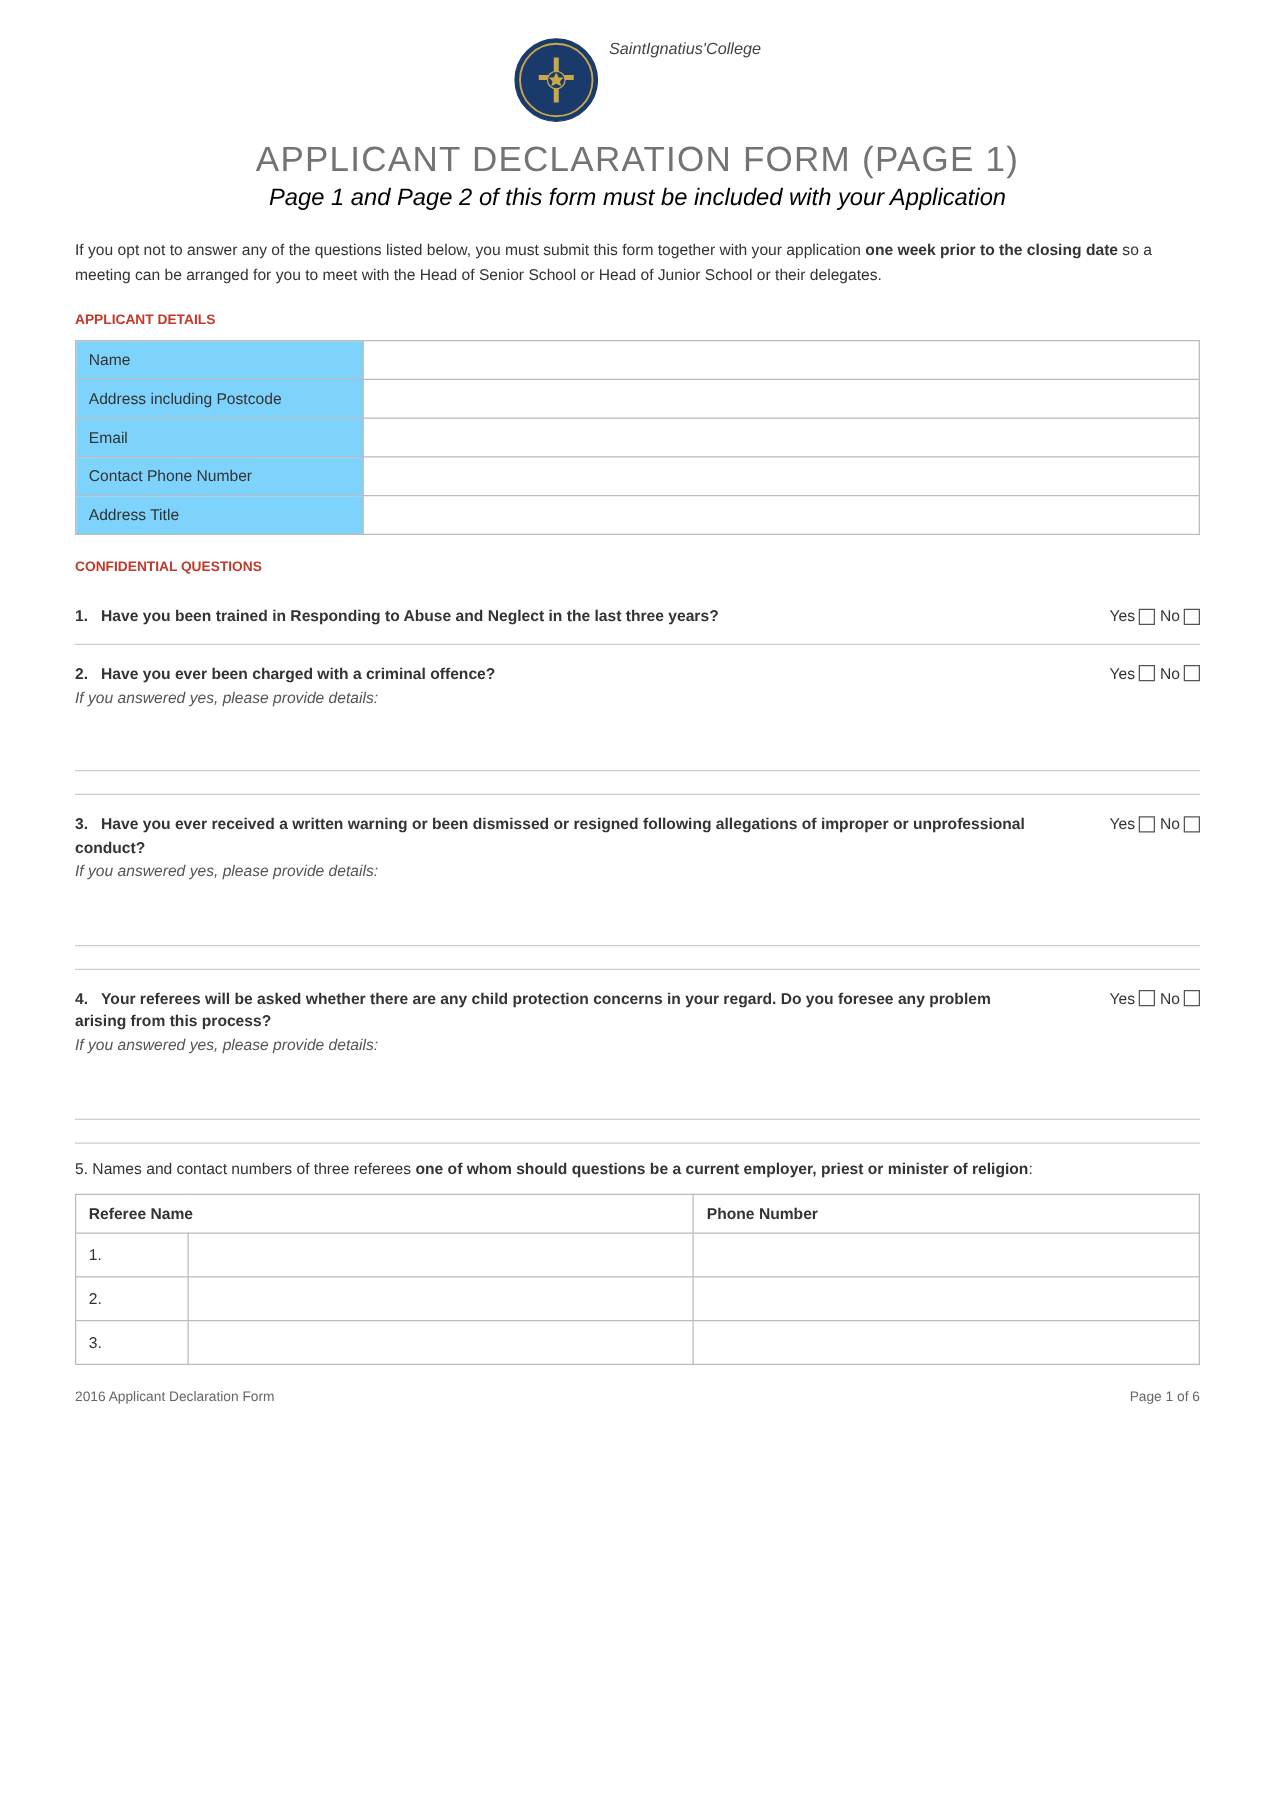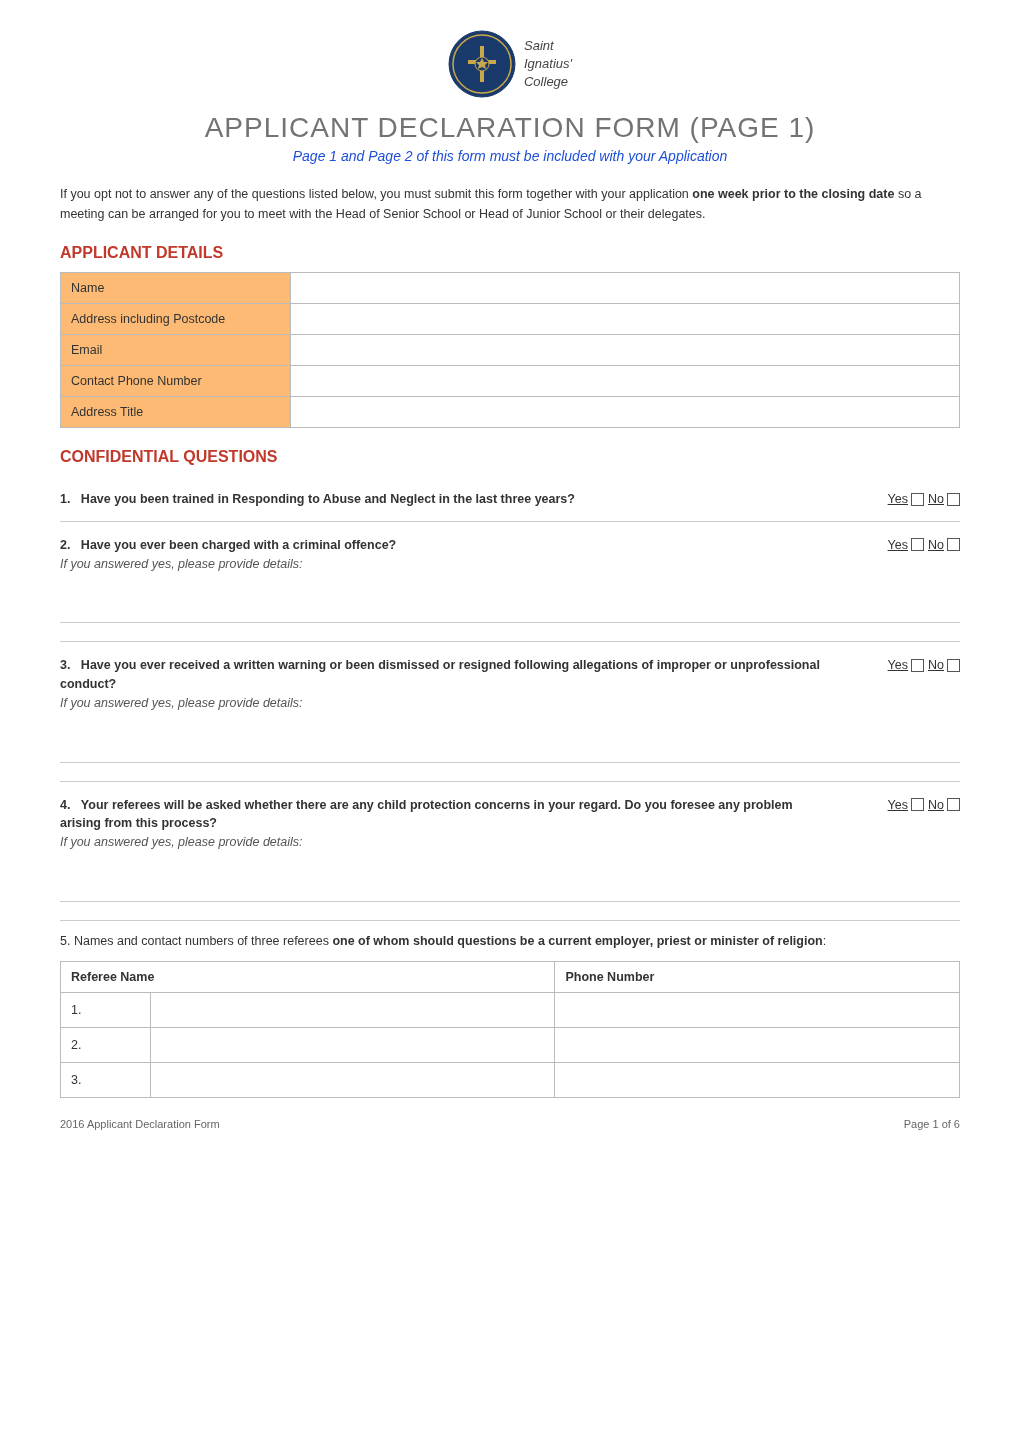--- a/index.html
+++ b/index.html
@@ -24,21 +24,20 @@
     }
 
     .logo-container {
       display: flex;
       justify-content: center;
       margin-bottom: 14px;
     }
 
     .logo-text {
       display: flex;
-      flex-direction: column;
       justify-content: center;
       margin-left: 8px;
       text-align: left;
       font-size: 13px;
       font-style: italic;
       color: #444;
       line-height: 1.4;
     }
 
     .form-title-main {
@@ -51,40 +50,40 @@
 
     .form-title-sub {
       font-size: 26px;
       font-weight: normal;
       letter-spacing: 2px;
       color: #333;
       margin-bottom: 8px;
     }
 
     .form-subtitle {
-      font-size: 14px;
-      color: #1d4ed8;
+      font-size: 19px;
+      color: #000000;
       font-style: italic;
       margin-bottom: 16px;
     }
 
     .intro-text {
       font-size: 12.5px;
       line-height: 1.6;
       margin-bottom: 20px;
       color: #333;
     }
 
     .intro-text strong {
       font-weight: bold;
       margin-top: 28px;
     }
 
     .section-title {
-      font-size: 16px;
+      font-size: 11px;
       font-weight: bold;
       color: #c0392b;
       margin-bottom: 10px;
       margin-top: 10px;
     }
 
     
     .applicant-table {
       width: 100%;
       border-collapse: collapse;
@@ -92,21 +91,21 @@
     }
 
     .applicant-table td {
       border: 1px solid #bbb;
       padding: 8px 10px;
       font-size: 12.5px;
     }
 
     .applicant-table .label-cell {
       width: 230px;
-      background: #fdba74;
+      background: #7dd3fc;
       color: #333;
     }
 
     .applicant-table .value-cell {
       background: #fff;
     }
 
     
     .questions-section {
       margin-bottom: 10px;
@@ -142,21 +141,20 @@
 
     .yes-no {
       display: flex;
       align-items: center;
       gap: 4px;
       white-space: nowrap;
       font-size: 12.5px;
       padding-top: 2px;
       min-width: 110px;
       justify-content: flex-end;
-      text-decoration: underline;
     }
 
     .checkbox-label {
       display: flex;
       align-items: center;
       gap: 3px;
       font-size: 12.5px;
     }
 
     .checkbox-box {

